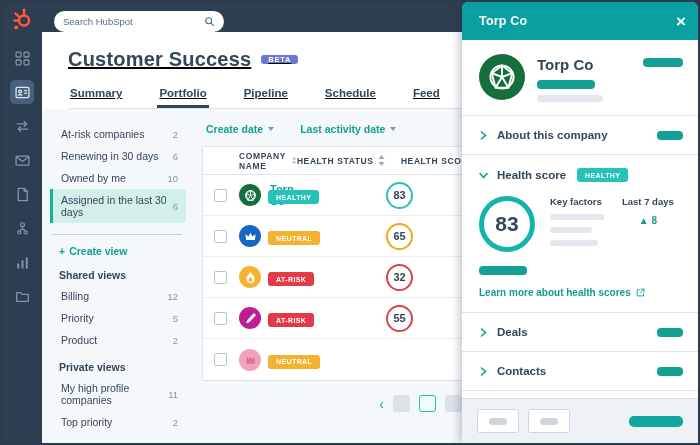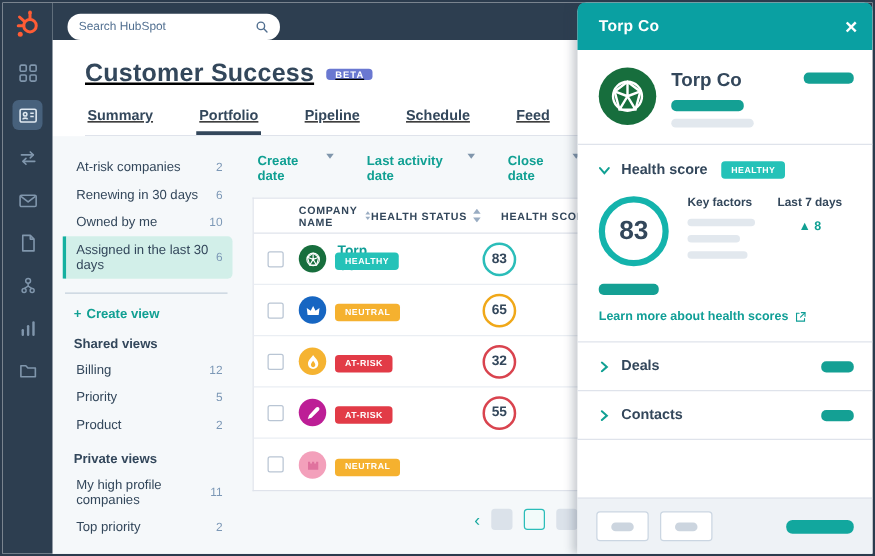--- a/index.html
+++ b/index.html
@@ -38,21 +38,21 @@
   .vitem .vlabel { flex:1; }
   .vitem .vcount { color:#7c98b6; font-size:9.5px; }
   .vitem.active { background:#d2efe9; border-left-color:#16b0a0; border-radius:0 4px 4px 0; }
   .vdivider { height:1px; background:#c3cfdb; margin:11px 4px 10px 2px; }
   .create-view { color:#11a093; font-weight:bold; font-size:10.5px; margin:0 0 12px 9px; display:flex; align-items:center; gap:4px; cursor:pointer; }
   .vgroup-title { font-weight:bold; font-size:10.5px; margin:10px 0 4px 9px; }
 
   
   .tablearea { flex:1; min-width:0; padding:14px 0 0 10px; display:flex; flex-direction:column; overflow:hidden; }
   .filters { display:flex; gap:26px; align-items:center; margin:0 0 11px 4px; }
-  .filter { color:#11a093; font-size:10.5px; font-weight:bold; display:flex; gap:5px; cursor:pointer; }
+  .filter { color:#11a093; font-size:10.5px; font-weight:bold; display:flex; align-items:center; gap:5px; cursor:pointer; }
   .caret { width:0; height:0; border-left:3.5px solid transparent; border-right:3.5px solid transparent; border-top:4px solid #8096ac; }
   .card { background:#fff; border:1px solid #dfe3eb; border-right:none; }
   .trow { display:grid; grid-template-columns:36px 1fr 104px 92px; align-items:center; }
   .thead { height:28px; border-bottom:1px solid #dfe3eb; font-size:8.5px; font-weight:bold; letter-spacing:.6px; color:#33475b; }
   .th { display:flex; align-items:center; gap:4px; }
   .sort { display:inline-block; }
   .row { height:41px; border-bottom:1px solid #eaeef3; }
   .row:last-child { border-bottom:none; }
   .cb { width:13px; height:13px; border:1px solid #b9c5d4; border-radius:2px; background:#fff; margin-left:11px; cursor:pointer; }
   .namecell { display:flex; align-items:center; gap:9px; min-width:0; }
@@ -262,24 +262,20 @@
       <div class="tablearea">
         <div class="filters">
           <span class="filter">
               <span>Create date</span>
               <span class="caret"></span>
             </span>
           <span class="filter">
               <span>Last activity date</span>
               <span class="caret"></span>
             </span>
-          <span class="filter">
-              <span>Close date</span>
-              <span class="caret"></span>
-            </span>
         </div>
 
         <div class="card">
           <div class="trow thead">
             <span></span>
             <span class="th">
                 <span>COMPANY NAME</span>
                 <svg class="sort" width="7" height="11" viewBox="0 0 7 11">
                   <path d="M3.5 0 L6.5 4 H0.5 Z" fill="#99acc2"></path>
                   <path d="M3.5 11 L0.5 7 H6.5 Z" fill="#99acc2"></path>
@@ -403,20 +399,29 @@
           </svg>
       </span>
       <span>
         <div class="p-name">Torp Co</div>
         <div class="bar teal" style="width:58px;height:9px;margin-top:7px"></div>
         <div class="bar gray" style="width:66px;height:7px;margin-top:6px"></div>
       </span>
       <span class="bar teal p-action-bar"></span>
     </div>
 
+    <div class="p-row">
+      <span class="chev">
+          <svg viewBox="0 0 9 9" stroke="currentColor" fill="none" stroke-width="1.6" stroke-linecap="round">
+            <path d="M2.5 1 L6.5 4.5 L2.5 8"></path>
+          </svg>
+        </span>
+      <span class="p-row-label">About this company</span>
+      <span class="bar teal p-row-bar"></span>
+    </div>
 
     <div class="p-health">
       <div class="hs-head">
         <span class="chev">
             <svg viewBox="0 0 9 9" stroke="currentColor" fill="none" stroke-width="1.6" stroke-linecap="round">
               <path d="M1 2.5 L4.5 6.5 L8 2.5"></path>
             </svg>
           </span>
         <span class="p-row-label">Health score</span>
         <span class="badge healthy">HEALTHY</span>

